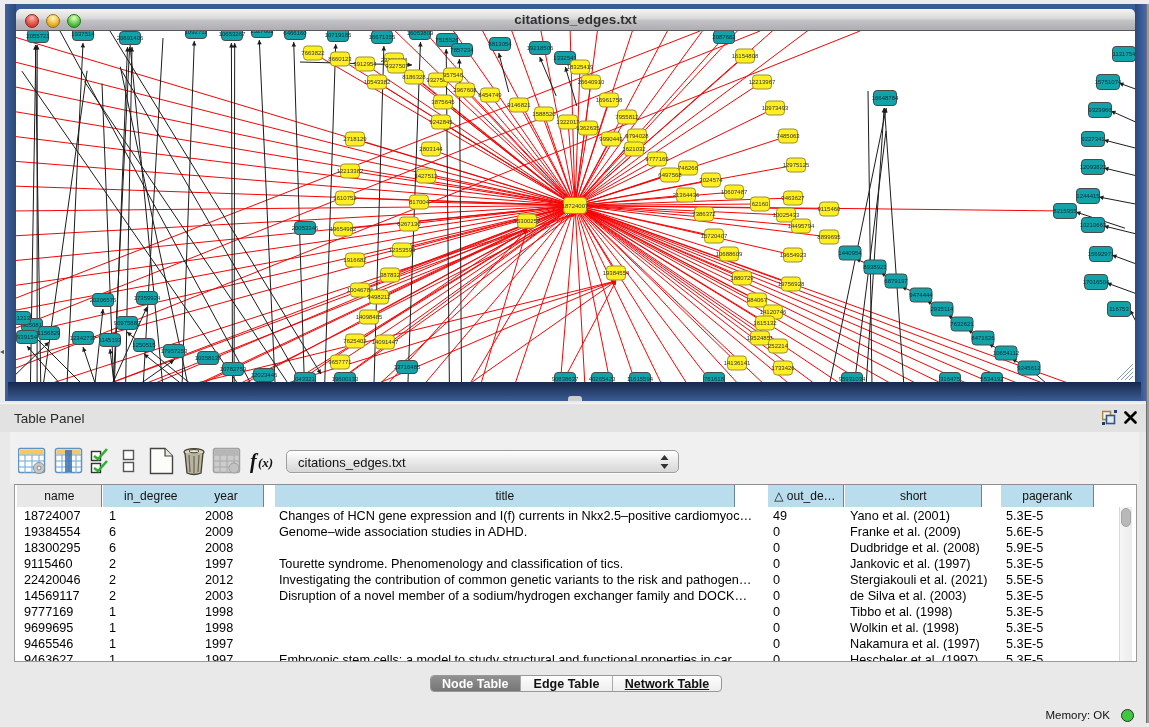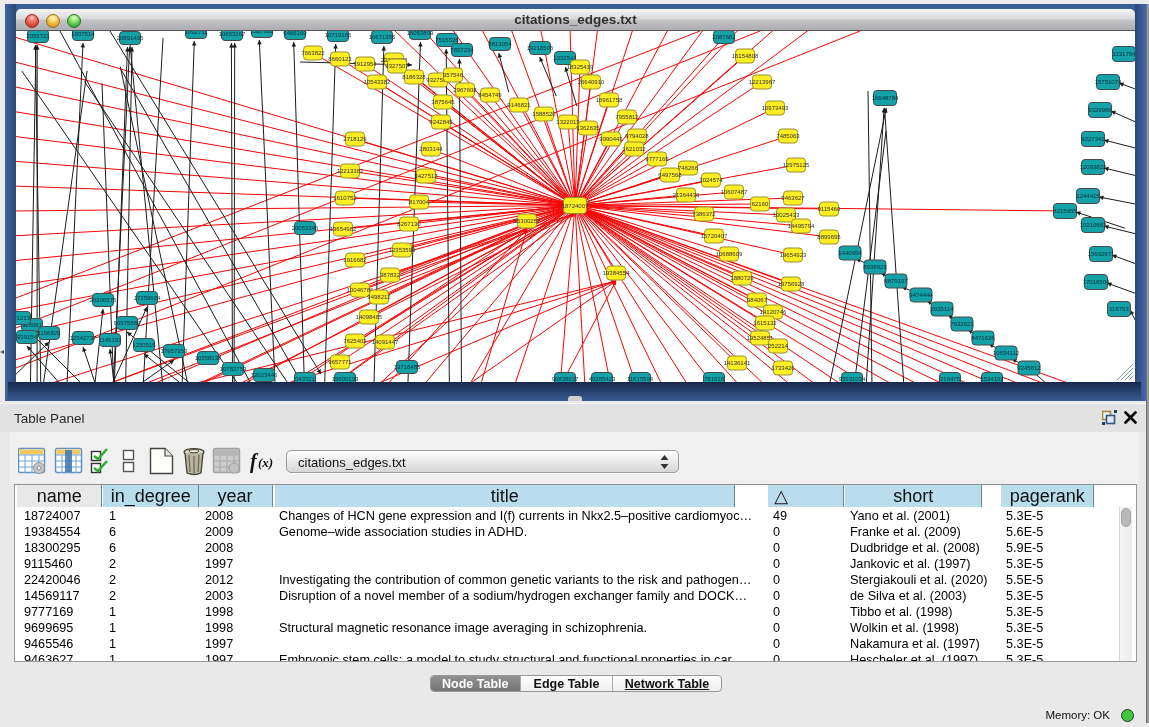--- a/index.html
+++ b/index.html
@@ -27,21 +27,21 @@
 
 #panel { left:0; top:400.5px; width:1146px; height:326.5px; background:#e9e9e9; }
 #ptitle { left:0; top:403px; width:1146px; height:28.5px; background:#e2e2e2; border-top:1px solid #f5f5f5; }
 #ptitle span { position:absolute; left:14px; top:7px; font-size:13.5px; color:#2a2a2a; }
 #toolbar { left:10px; top:431.5px; width:1129px; height:52px; background:#f0f0f0; }
 #dropdown { left:286px; top:450px; width:393px; height:22.5px; border:1px solid #9d9d9d; border-radius:5px;
   background:linear-gradient(to bottom,#ffffff,#e9e9e9 50%,#d7d7d7); box-shadow:0 1px 0 rgba(255,255,255,.7); }
 #dropdown span { position:absolute; left:11px; top:3.5px; font-size:13px; color:#111; }
 
 #thead { left:13.5px; top:483.5px; width:1122.5px; height:23px; background:#fff; border-top:1px solid #8e8e8e; }
-.hc { position:absolute; top:0.5px; height:22px; background:#b9ddec; font-size:18px; color:#111;
+.hc { position:absolute; top:0.5px; height:22px; background:#b9ddec; font-size:12px; color:#111;
   text-align:center; line-height:22px; border-right:1px solid #69868f; }
 #tbody { left:14.5px; top:506.5px; width:1121.5px; height:155px; background:#fff; }
 #rowclip { left:0; top:506.5px; width:1136px; height:155px; overflow:hidden; }
 .row span { position:absolute; top:0; font-size:12.7px; color:#000; white-space:nowrap; line-height:16px; }
 .row { position:absolute; left:0; width:1136px; height:16px; }
 #tbl-outline { left:13.5px; top:483.5px; width:1123px; height:178.5px; border:1px solid #9a9a9a; border-top:none; }
 
 #sbar { left:1119px; top:507px; width:13px; height:154px; background:linear-gradient(to right,#f6f6f6,#ececec); border-left:1px solid #d8d8d8; }
 #sthumb { left:1120.5px; top:507.5px; width:10px; height:19px; background:#b9b9b9; border-radius:5px; border:1px solid #a5a5a5; }
 
@@ -1089,21 +1089,21 @@
     <span>citations_edges.txt</span>
 <svg style="position:absolute;right:9px;top:4px" width="9" height="14" viewBox="0 0 9 14">
  <path d="M4.5 0 L8.5 5 L0.5 5 Z" fill="#333"></path>
       <path d="M4.5 14 L8.5 9 L0.5 9 Z" fill="#333"></path>
 </svg>
   </div>
 
 <div class="abs" id="thead">
  <div class="hc" style="left:3.8px;width:85px;background:#e8e8e8">name</div>
  <div class="hc" style="left:89.8px;width:96px">in_degree</div>
- <div class="hc" style="left:185px;width:74px">year</div>
+ <div class="hc" style="left:176px;width:74px">year</div>
  <div class="hc" style="left:261.8px;width:460px">title</div>
  <div class="hc" style="left:754.8px;width:76px;text-align:left;padding-left:6px">△ out_de…</div>
  <div class="hc" style="left:831.8px;width:137px">short</div>
  <div class="hc" style="left:987.8px;width:93px">pagerank</div>
 </div>
 <div class="abs" id="tbody"></div>
 <div class="abs" id="rowclip">
 <div class="row" style="top:1px">
 <span style="left:24px">18724007</span>
 <span style="left:109px">1</span>
@@ -1127,31 +1127,32 @@
 <span style="left:109px">6</span>
 <span style="left:205px">2008</span>
 <span style="left:773px">0</span>
 <span style="left:850px">Dudbridge et al. (2008)</span>
 <span style="left:1006px">5.9E-5</span>
 </div>
 <div class="row" style="top:49px">
 <span style="left:24px">9115460</span>
 <span style="left:109px">2</span>
 <span style="left:205px">1997</span>
+<span style="left:279px">Tourette syndrome. Phenomenology and classification of tics.</span>
 <span style="left:773px">0</span>
 <span style="left:850px">Jankovic et al. (1997)</span>
 <span style="left:1006px">5.3E-5</span>
 </div>
 <div class="row" style="top:65px">
 <span style="left:24px">22420046</span>
 <span style="left:109px">2</span>
 <span style="left:205px">2012</span>
 <span style="left:279px">Investigating the contribution of common genetic variants to the risk and pathogen…</span>
 <span style="left:773px">0</span>
-<span style="left:850px">Stergiakouli et al. (2020)</span>
+<span style="left:850px">Stergiakouli et al. (2021)</span>
 <span style="left:1006px">5.5E-5</span>
 </div>
 <div class="row" style="top:81px">
 <span style="left:24px">14569117</span>
 <span style="left:109px">2</span>
 <span style="left:205px">2003</span>
 <span style="left:279px">Disruption of a novel member of a sodium/hydrogen exchanger family and DOCK…</span>
 <span style="left:773px">0</span>
 <span style="left:850px">de Silva et al. (2003)</span>
 <span style="left:1006px">5.3E-5</span>
@@ -1161,21 +1162,20 @@
 <span style="left:109px">1</span>
 <span style="left:205px">1998</span>
 <span style="left:773px">0</span>
 <span style="left:850px">Tibbo et al. (1998)</span>
 <span style="left:1006px">5.3E-5</span>
 </div>
 <div class="row" style="top:113px">
 <span style="left:24px">9699695</span>
 <span style="left:109px">1</span>
 <span style="left:205px">1998</span>
-<span style="left:279px">Structural magnetic resonance image averaging in schizophrenia.</span>
 <span style="left:773px">0</span>
 <span style="left:850px">Wolkin et al. (1998)</span>
 <span style="left:1006px">5.3E-5</span>
 </div>
 <div class="row" style="top:129px">
 <span style="left:24px">9465546</span>
 <span style="left:109px">1</span>
 <span style="left:205px">1997</span>
 <span style="left:773px">0</span>
 <span style="left:850px">Nakamura et al. (1997)</span>

